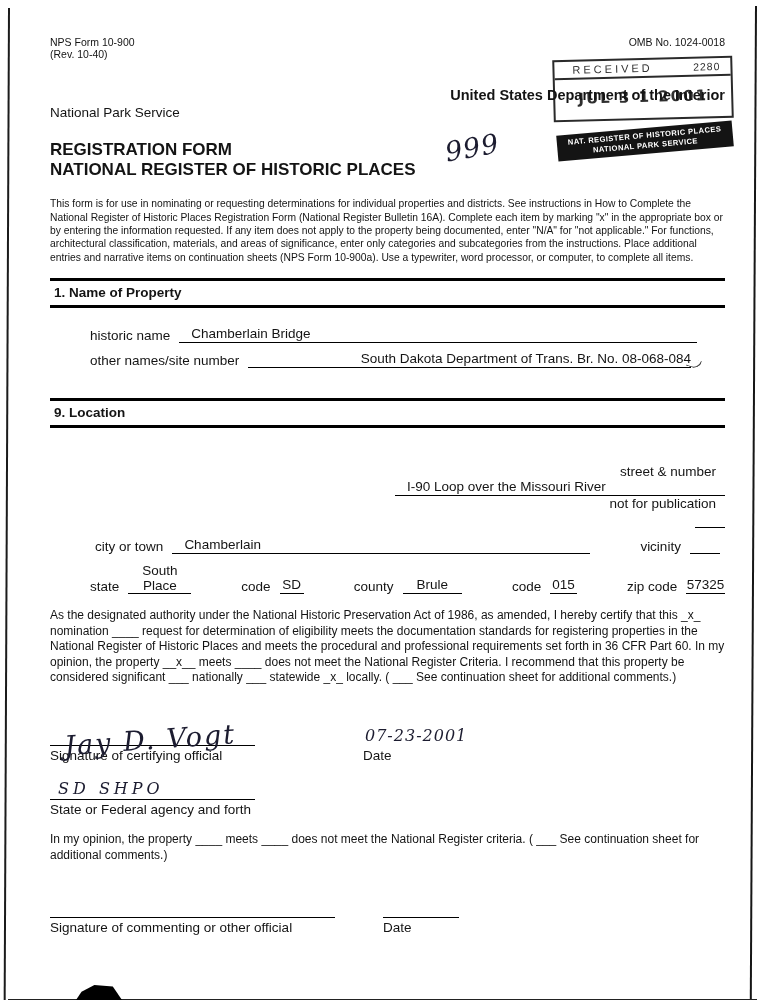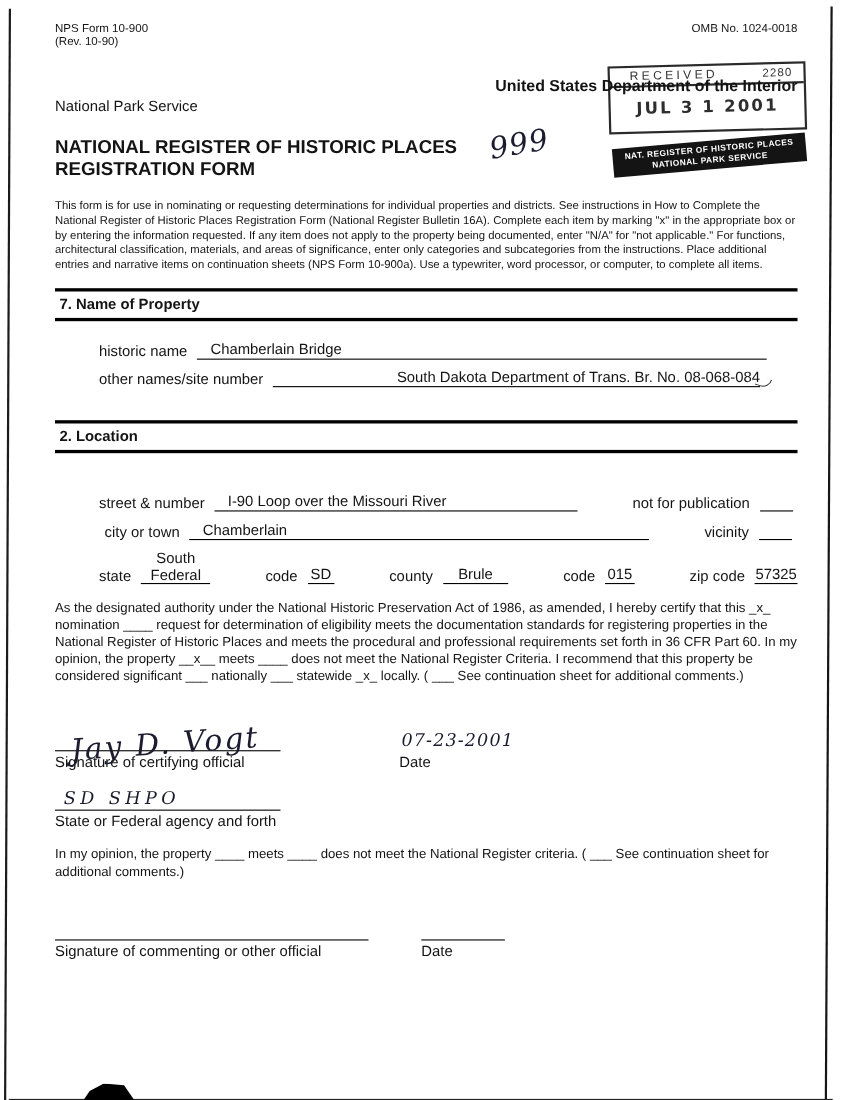--- a/index.html
+++ b/index.html
@@ -13,21 +13,21 @@
   }
   .page { position:absolute; inset:0; }
 
   
   .scan-left   { position:absolute; left:8px; top:8px; bottom:0; width:1.5px; background:#1b1b1b; transform:rotate(0.25deg); transform-origin:top; }
   .scan-right  { position:absolute; right:14px; top:6px; bottom:0; width:2px; background:#161616; transform:rotate(0.3deg); transform-origin:top; }
   .scan-bottom { position:absolute; left:8px; right:14px; bottom:0; height:1.5px; background:#222; }
   .scan-blot   { position:absolute; left:76px; bottom:0; width:46px; height:15px; background:#000;
                  clip-path:polygon(0% 100%, 100% 100%, 80% 10%, 40% 0%, 12% 45%); }
 
-  .content { position:absolute; left:50px; width:675px; top:20px; }
+  .content { position:absolute; left:50px; width:675px; top:36px; }
 
   .meta-row { display:flex; justify-content:space-between; font-size:10.5px; line-height:1.18; }
 
   .dept { font-weight:bold; font-size:14.5px; margin-top:26px;text-align:right; }
   .service { font-size:13.5px; margin-top:2px; }
 
   .doc-title { font-weight:bold; font-size:17px; line-height:1.22; margin-top:20px; position:relative; width:430px; }
   .hw-999 { position:absolute; left:395px; top:-8px; font-size:27px; font-weight:normal; transform:rotate(-10deg); letter-spacing:1px; }
 
   .intro { font-size:10.3px; line-height:1.3; margin:16px 0 0 0; text-align:left; }
@@ -38,21 +38,21 @@
     border-bottom:3px solid #000;
     font-weight:bold; font-size:13.5px;
     padding:4px 0 5px 4px;
   }
   .sh-gap2 { margin-top:30px; }
   .sh-gap3 { margin-top:30px; }
 
   .row { display:flex; align-items:flex-end; font-size:13.5px; }
   .r1 { margin-top:18px; }
   .r2 { margin-top:8px;text-align:right; }
-  .r-street { margin-top:36px; }
+  .r-street { margin-top:36px;flex-direction:column; }
   .r-next { margin-top:9px;justify-content:center; }
   .lbl { white-space:nowrap; margin-right:9px;padding-left:40px; }
   .fill { border-bottom:1.5px solid #000; display:inline-block; min-height:17px; box-sizing:border-box; }
   .fill .val { padding-left:12px; white-space:nowrap; }
   .grow { flex:1; }
   .mr30 { margin-right:28px; }
   .mr35 { margin-right:34px; }
   .gap { margin-left:10px; }
   .center { text-align:center; }
   .pen-mark { position:absolute; width:13px; height:8px; border-right:1.5px solid #3a3a3a; border-bottom:1.5px solid #3a3a3a;
@@ -115,54 +115,54 @@
       <div>NAT. REGISTER OF HISTORIC PLACES</div>
       <div>NATIONAL PARK SERVICE</div>
     </div>
   </div>
 
   <div class="content">
 
     <div class="meta-row">
       <div class="meta-left">
         <div>NPS Form 10-900</div>
-        <div>(Rev. 10-90)</div>
+        <div>(Rev. 10-40)</div>
       </div>
       <div class="meta-right">OMB No. 1024-0018</div>
     </div>
 
     <div class="dept">United States Department of the Interior</div>
     <div class="service">National Park Service</div>
 
     <div class="doc-title">
+      <div>REGISTRATION FORM</div>
       <div>NATIONAL REGISTER OF HISTORIC PLACES</div>
-      <div>REGISTRATION FORM</div>
       <span class="hw-999 handwritten">999</span>
     </div>
 
     <p class="intro">This form is for use in nominating or requesting determinations for individual properties and districts.  See instructions in How to Complete the National Register of Historic Places Registration Form (National Register Bulletin 16A).  Complete each item by marking "x" in the appropriate box or by entering the information requested.  If any item does not apply to the property being documented, enter "N/A" for "not applicable."  For functions, architectural classification, materials, and areas of significance, enter only categories and subcategories from the instructions.  Place additional entries and narrative items on continuation sheets (NPS Form 10-900a).  Use a typewriter, word processor, or computer, to complete all items.</p>
 
-    <div class="section-heading">7. Name of Property</div>
+    <div class="section-heading">1. Name of Property</div>
 
     <div class="row r1">
       <span class="lbl">historic name</span>
       <span class="fill grow mr30">
         <span class="val">Chamberlain Bridge</span>
       </span>
     </div>
 
     <div class="row r2">
       <span class="lbl">other names/site number</span>
       <span class="fill grow mr35">
         <span class="val">South Dakota Department of Trans. Br. No. 08-068-084</span>
       </span>
       <span class="pen-mark"></span>
     </div>
 
-    <div class="section-heading sh-gap2">2. Location</div>
+    <div class="section-heading sh-gap2">9. Location</div>
 
     <div class="row r-street">
       <span class="lbl">street &amp; number</span>
       <span class="fill" style="width:330px">
         <span class="val">I-90 Loop over the Missouri River</span>
       </span>
       <span class="lbl gap">not for publication</span>
       <span class="fill" style="width:30px"></span>
     </div>
 
@@ -171,21 +171,21 @@
       <span class="fill" style="width:418px">
         <span class="val">Chamberlain</span>
       </span>
       <span class="lbl gap">vicinity</span>
       <span class="fill" style="width:30px"></span>
     </div>
 
     <div class="row r-next">
       <span class="lbl">state</span>
       <span class="fill center" style="width:104px">
-        <span>South Federal</span>
+        <span>South Place</span>
       </span>
       <span class="lbl gap">code</span>
       <span class="fill center" style="width:40px">
         <span>SD</span>
       </span>
       <span class="lbl gap">county</span>
       <span class="fill center" style="width:98px">
         <span>Brule</span>
       </span>
       <span class="lbl gap">code</span>

